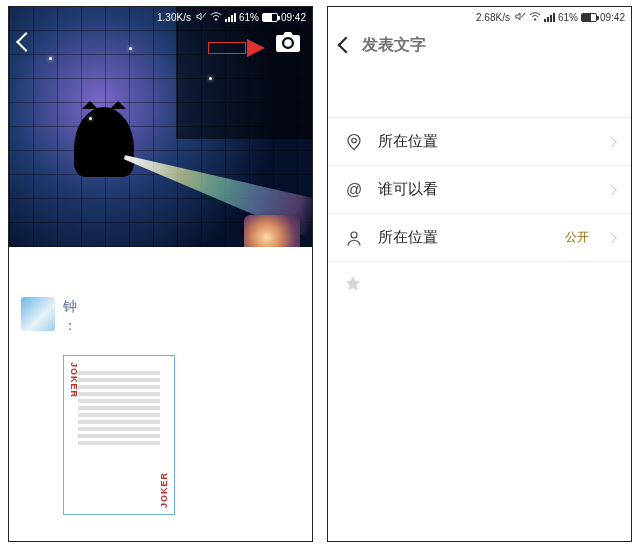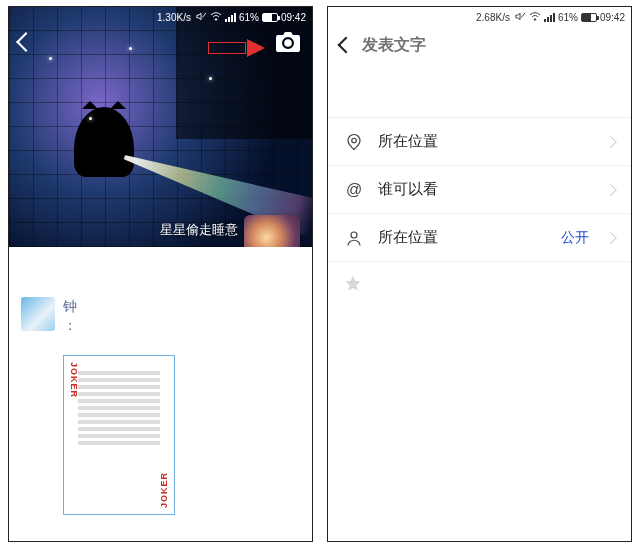--- a/index.html
+++ b/index.html
@@ -198,21 +198,21 @@
     border-left:12px solid transparent; border-right:12px solid transparent;
     border-bottom:18px solid #fff;
   }
   .options { margin-top:50px; border-top:1px solid #eee;}
   .opt-row {
     display:flex; align-items:center; gap:14px;
     padding:14px 16px; border-bottom:1px solid #f0f0f0;
     font-size:15px; color:#222;
   }
   .opt-row .ico { width:20px; display:flex; justify-content:center; color:#444;}
-  .opt-row .val { margin-left:auto; color:#1d4ed8; font-size:14px; padding-right:4px;}
+  .opt-row .val { margin-left:auto; color:#a16207; font-size:12px; padding-right:4px;}
   .opt-row .chev {
     width:8px; height:8px; border-right:1px solid #ccc; border-top:1px solid #ccc;
     transform: rotate(45deg);
   }
   .star-row { padding:12px 16px; color:#cfcfcf; font-size:18px;}
 </style>
 </head>
 <body>
 
 <div class="phone">
@@ -258,21 +258,20 @@
     <div class="camera-btn">
       <svg viewBox="0 0 24 20">
           <path d="M9 0l-2 3H2a2 2 0 0 0-2 2v13a2 2 0 0 0 2 2h20a2 2 0 0 0 2-2V5a2 2 0 0 0-2-2h-5l-2-3H9zm3 5a6 6 0 1 1 0 12 6 6 0 0 1 0-12zm0 2.2a3.8 3.8 0 1 0 0 7.6 3.8 3.8 0 0 0 0-7.6z"></path>
         </svg>
     </div>
     <div class="red-arrow-right">
       <div class="shaft"></div>
         <div class="head"></div>
     </div>
 
-    <div class="caption">星星偷走睡意</div>
     <div class="avatar-box"></div>
   </div>
 
   <div class="feed">
     <div class="post">
       <div class="post-avatar"></div>
       <div class="post-body">
         <span class="name">钟</span><br>
         <span class="colon">：</span>
       </div>

